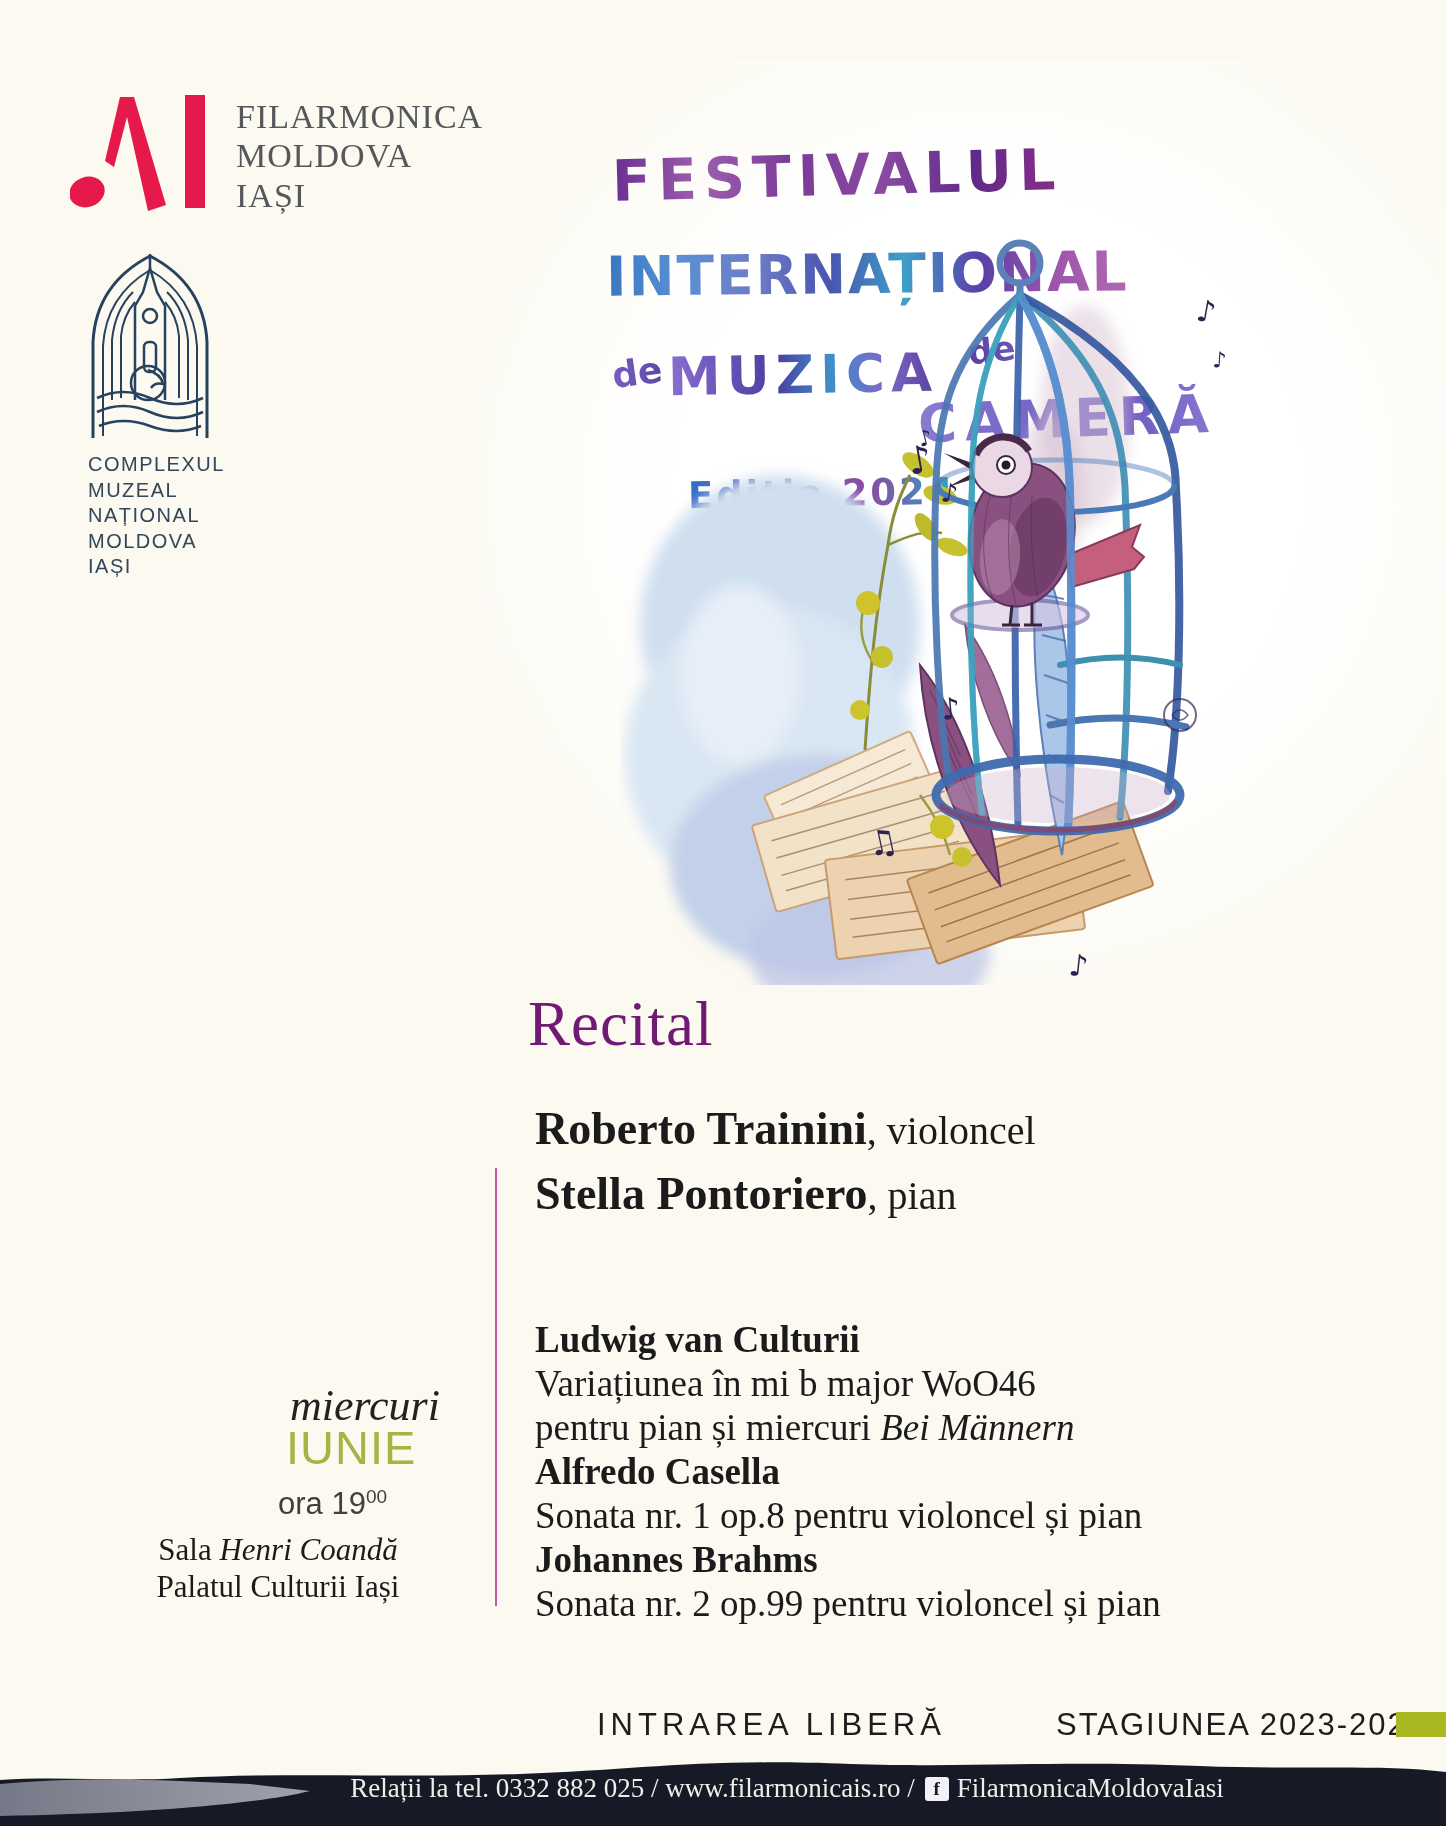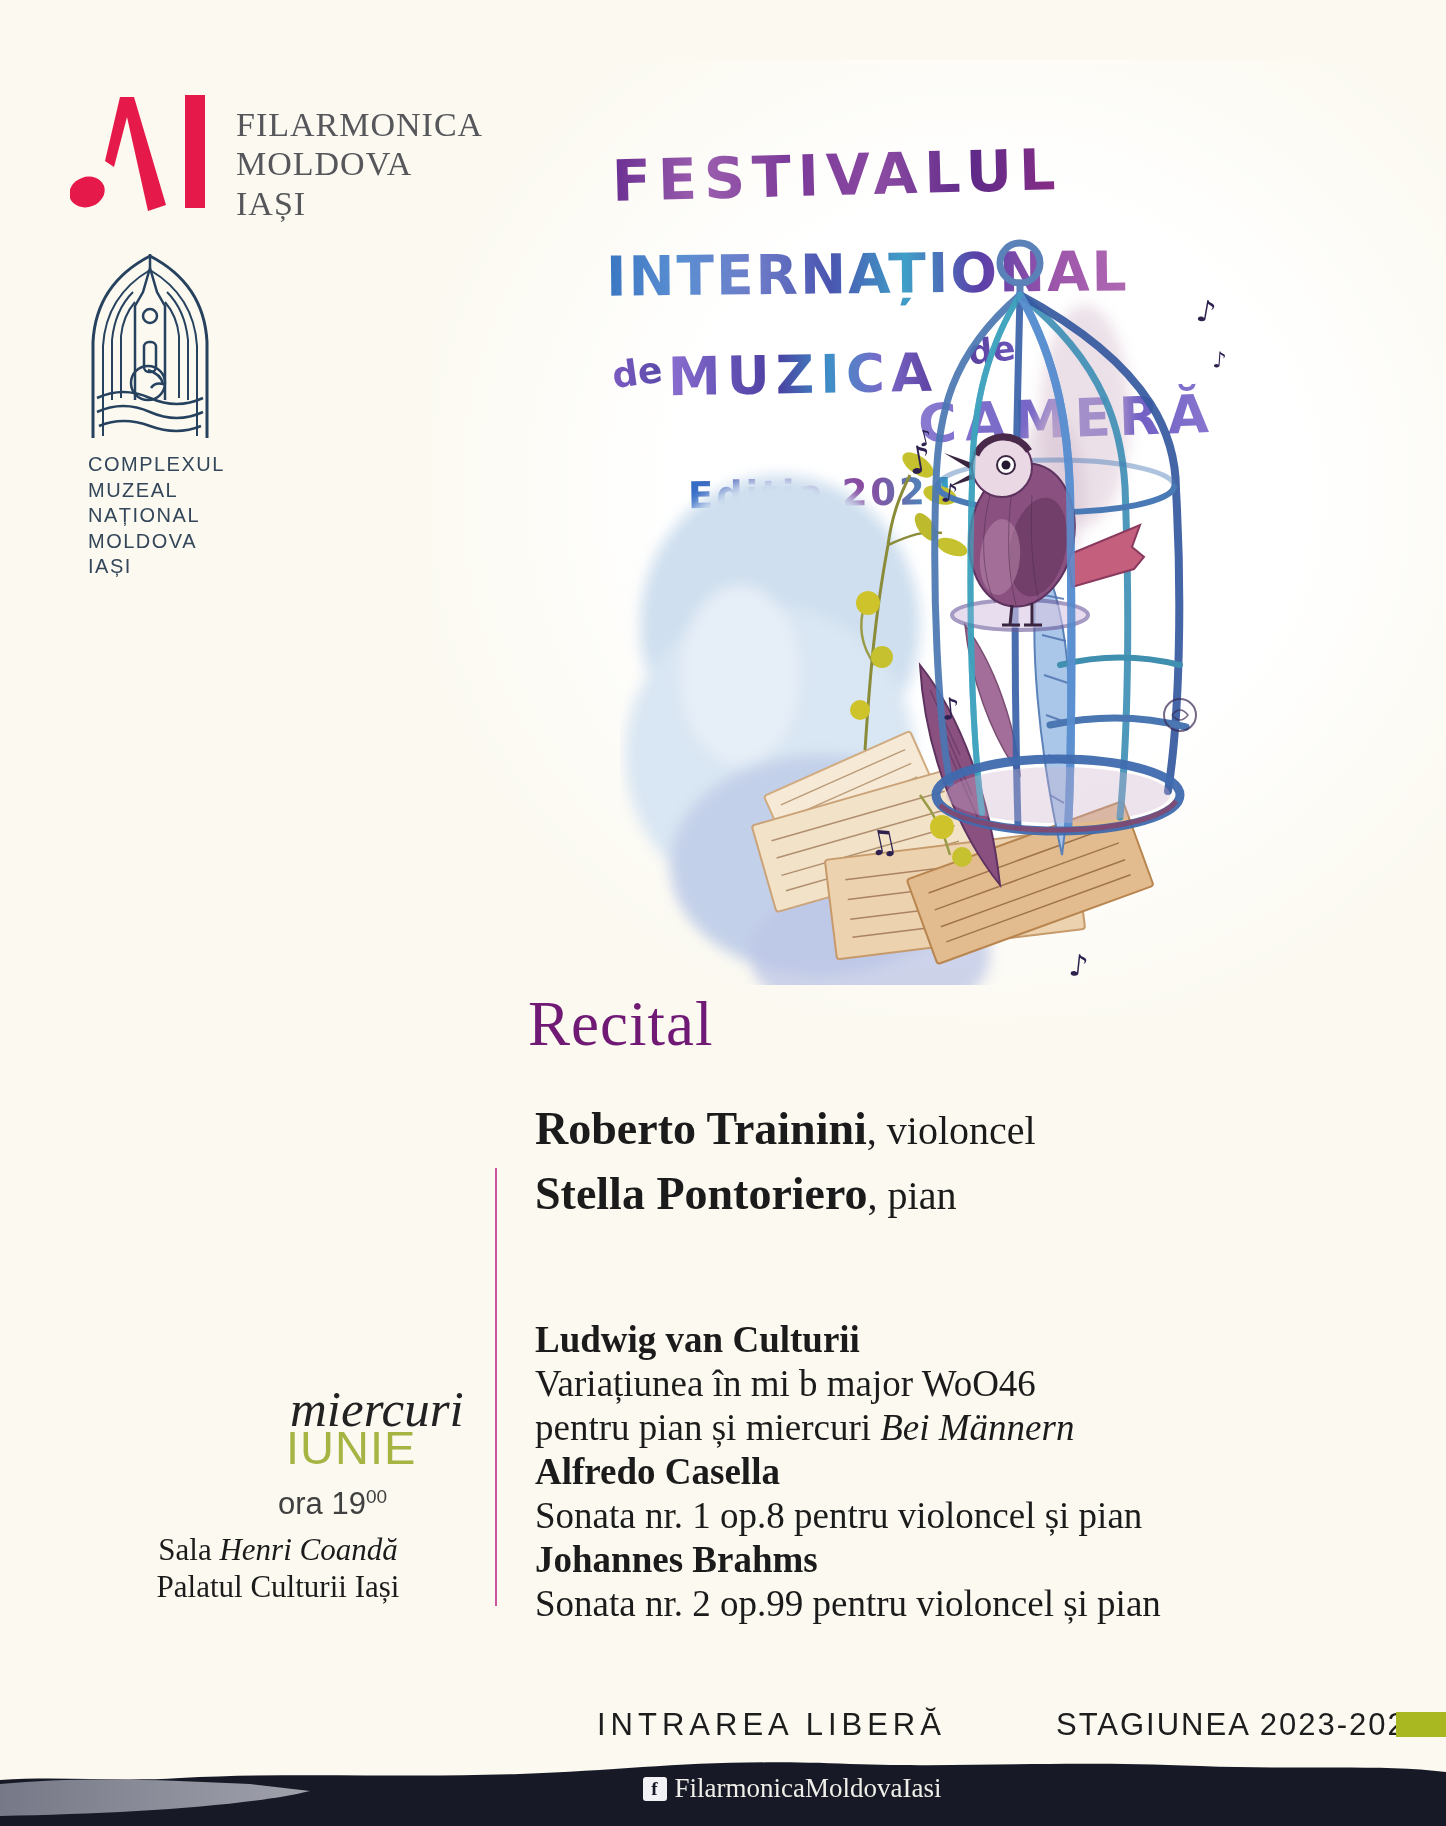--- a/index.html
+++ b/index.html
@@ -3,21 +3,21 @@
 <meta charset="utf-8">
 <style>
   html,body{margin:0;padding:0;}
   .poster{position:relative;width:1446px;height:1826px;background:#fbf9f0;overflow:hidden;
           font-family:"Liberation Serif",serif;color:#1b1b1b;}
   .abs{position:absolute;}
 
   
   .brand{left:70px;top:95px;display:flex;align-items:flex-start;}
   .brand-text{margin-left:26px;font-family:"Liberation Serif",serif;font-size:34px;
-              line-height:1.16;letter-spacing:1px;color:#56575b;margin-top:10px;}
+              line-height:1.16;letter-spacing:1px;color:#56575b;margin-top:2px;}
 
   
   .museum{left:85px;top:250px;}
   .museum-text{left:88px;top:452px;font-family:"Liberation Sans",sans-serif;font-size:20px;
                font-weight:500;line-height:1.28;letter-spacing:1.5px;color:#33465a;}
 
   
   .fest{font-family:"DejaVu Sans",sans-serif;font-weight:bold;white-space:nowrap;
         -webkit-background-clip:text;background-clip:text;color:transparent;}
   .fest1{left:612px;top:142px;font-size:57px;letter-spacing:7px;transform:rotate(-1.5deg);
@@ -43,21 +43,21 @@
   .performers{left:535px;top:1096px;line-height:1.42;}
   .perf-name{font-size:46px;font-weight:bold;}
   .perf-role{font-size:40px;text-align:right;}
   .divider{left:495px;top:1168px;width:2px;height:438px;background:#c9559f;}
   .program{left:535px;top:1318px;font-size:37px;line-height:44px;}
   .composer{font-weight:bold;}
 
   
   .day{left:172px;top:1376px;font-family:"Liberation Sans",sans-serif;font-weight:200;
        font-size:132px;letter-spacing:10px;color:#121212;line-height:1;}
-  .weekday{left:290px;top:1380px;font-style:italic;font-size:51px;color:#222;}
+  .weekday{left:290px;top:1380px;font-style:italic;font-size:44px;color:#222;}
   .month{left:286px;top:1424px;font-family:"Liberation Sans",sans-serif;font-weight:300;
          font-size:47px;letter-spacing:1px;color:#a5b442;line-height:1;}
   .hour{left:278px;top:1486px;font-family:"Liberation Sans",sans-serif;font-weight:300;
         font-size:31px;color:#404040;}
   .hour sup{font-size:19px;}
   .venue{left:128px;top:1532px;width:300px;text-align:center;font-size:31px;line-height:1.18;}
 
   
   .entrance{left:597px;top:1707px;font-family:"Liberation Sans",sans-serif;font-weight:300;
             font-size:31px;letter-spacing:5px;color:#1d1d1d;text-align:center;}
@@ -303,17 +303,18 @@
     <defs>
       <linearGradient id="gg" x1="0" y1="0" x2="1" y2="0">
         <stop offset="0" stop-color="#8e90a0"></stop>
           <stop offset="1" stop-color="#c2c3cc"></stop>
       </linearGradient>
     </defs>
     <path d="M0,46 C60,42 120,48 180,44 C300,38 400,44 520,40 C640,36 700,24 850,30 C980,34 1050,26 1200,32 C1300,36 1380,30 1446,38 L1446,92 L0,92 Z" fill="#171a26"></path>
     <path d="M0,50 C80,42 170,46 250,50 L310,57 C250,72 120,80 0,82 Z" fill="url(#gg)" opacity=".8"></path>
   </svg>
   <div class="abs footer-line">
+    <span>Relații la tel. 0332 882 025 / www.filarmonicais.ro /</span>
     <span class="fb-icon">f</span>
     <span>FilarmonicaMoldovaIasi</span>
   </div>
 
 </div>
 
 </body></html>

